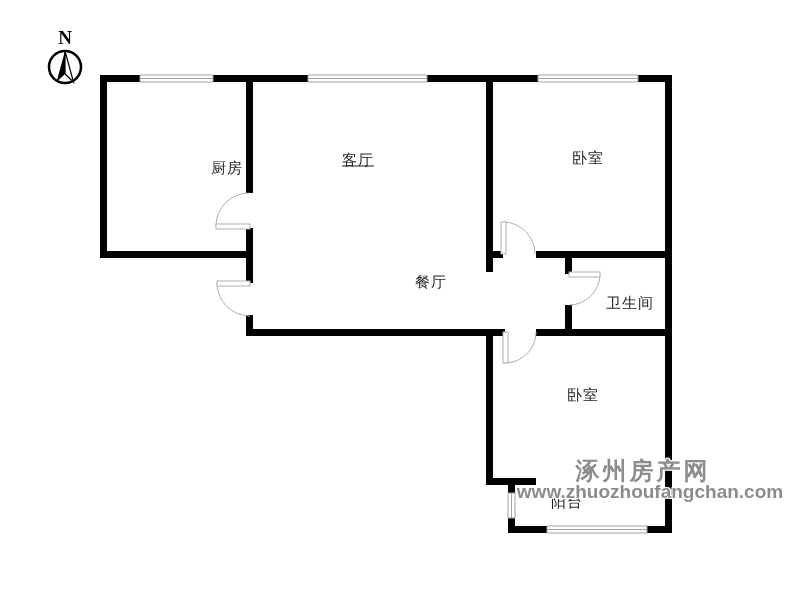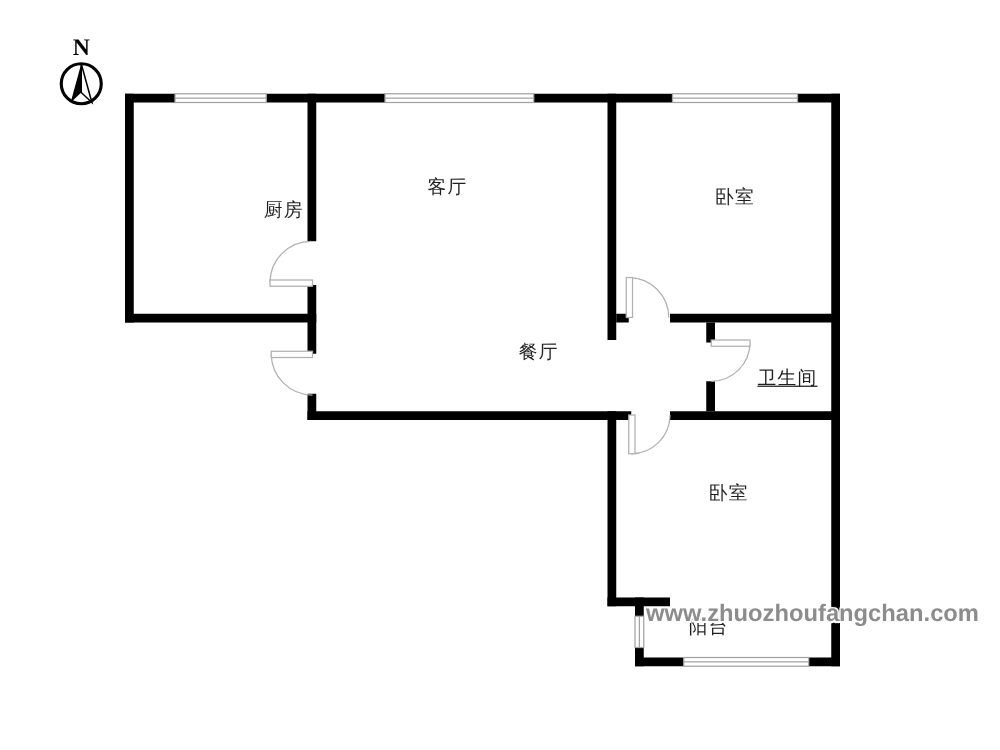--- a/index.html
+++ b/index.html
@@ -107,22 +107,23 @@
 
     <g>
       <circle cx="65" cy="67" r="16" fill="none" stroke="#000000" stroke-width="2.5"></circle>
       <path d="M 65 51 L 56.5 82 L 65 74 Z" fill="#000000"></path>
       <path d="M 65 51 L 73.5 82 L 65 74 Z" fill="#ffffff" stroke="#000000" stroke-width="1.2"></path>
       <text class="compass-n" x="65" y="44" text-anchor="middle" fill="#000000">N</text>
     </g>
   </svg>
 
   <div class="room-label" style="left:183px;top:168px;margin-left:44px;">厨房</div>
-  <div class="room-label" style="left:358px;top:150px;">客厅</div>
+  <div class="room-label" style="left:358px;top:160px;text-decoration:underline;">客厅</div>
   <div class="room-label" style="left:588px;top:158px;">卧室</div>
   <div class="room-label" style="left:383px;top:282px;margin-left:48px;">餐厅</div>
-  <div class="room-label" style="left:630px;top:303px;text-decoration:underline;">卫生间</div>
+  <div class="room-label" style="left:630px;top:303px;">卫生间</div>
   <div class="room-label" style="left:583px;top:395px;">卧室</div>
   <div class="room-label" style="left:567px;top:502px;">阳台</div>
 
+  <div class="watermark wm-name">涿州房产网</div>
   <div class="watermark wm-url">www.zhuozhoufangchan.com</div>
 
 </div>
 
 </body></html>

